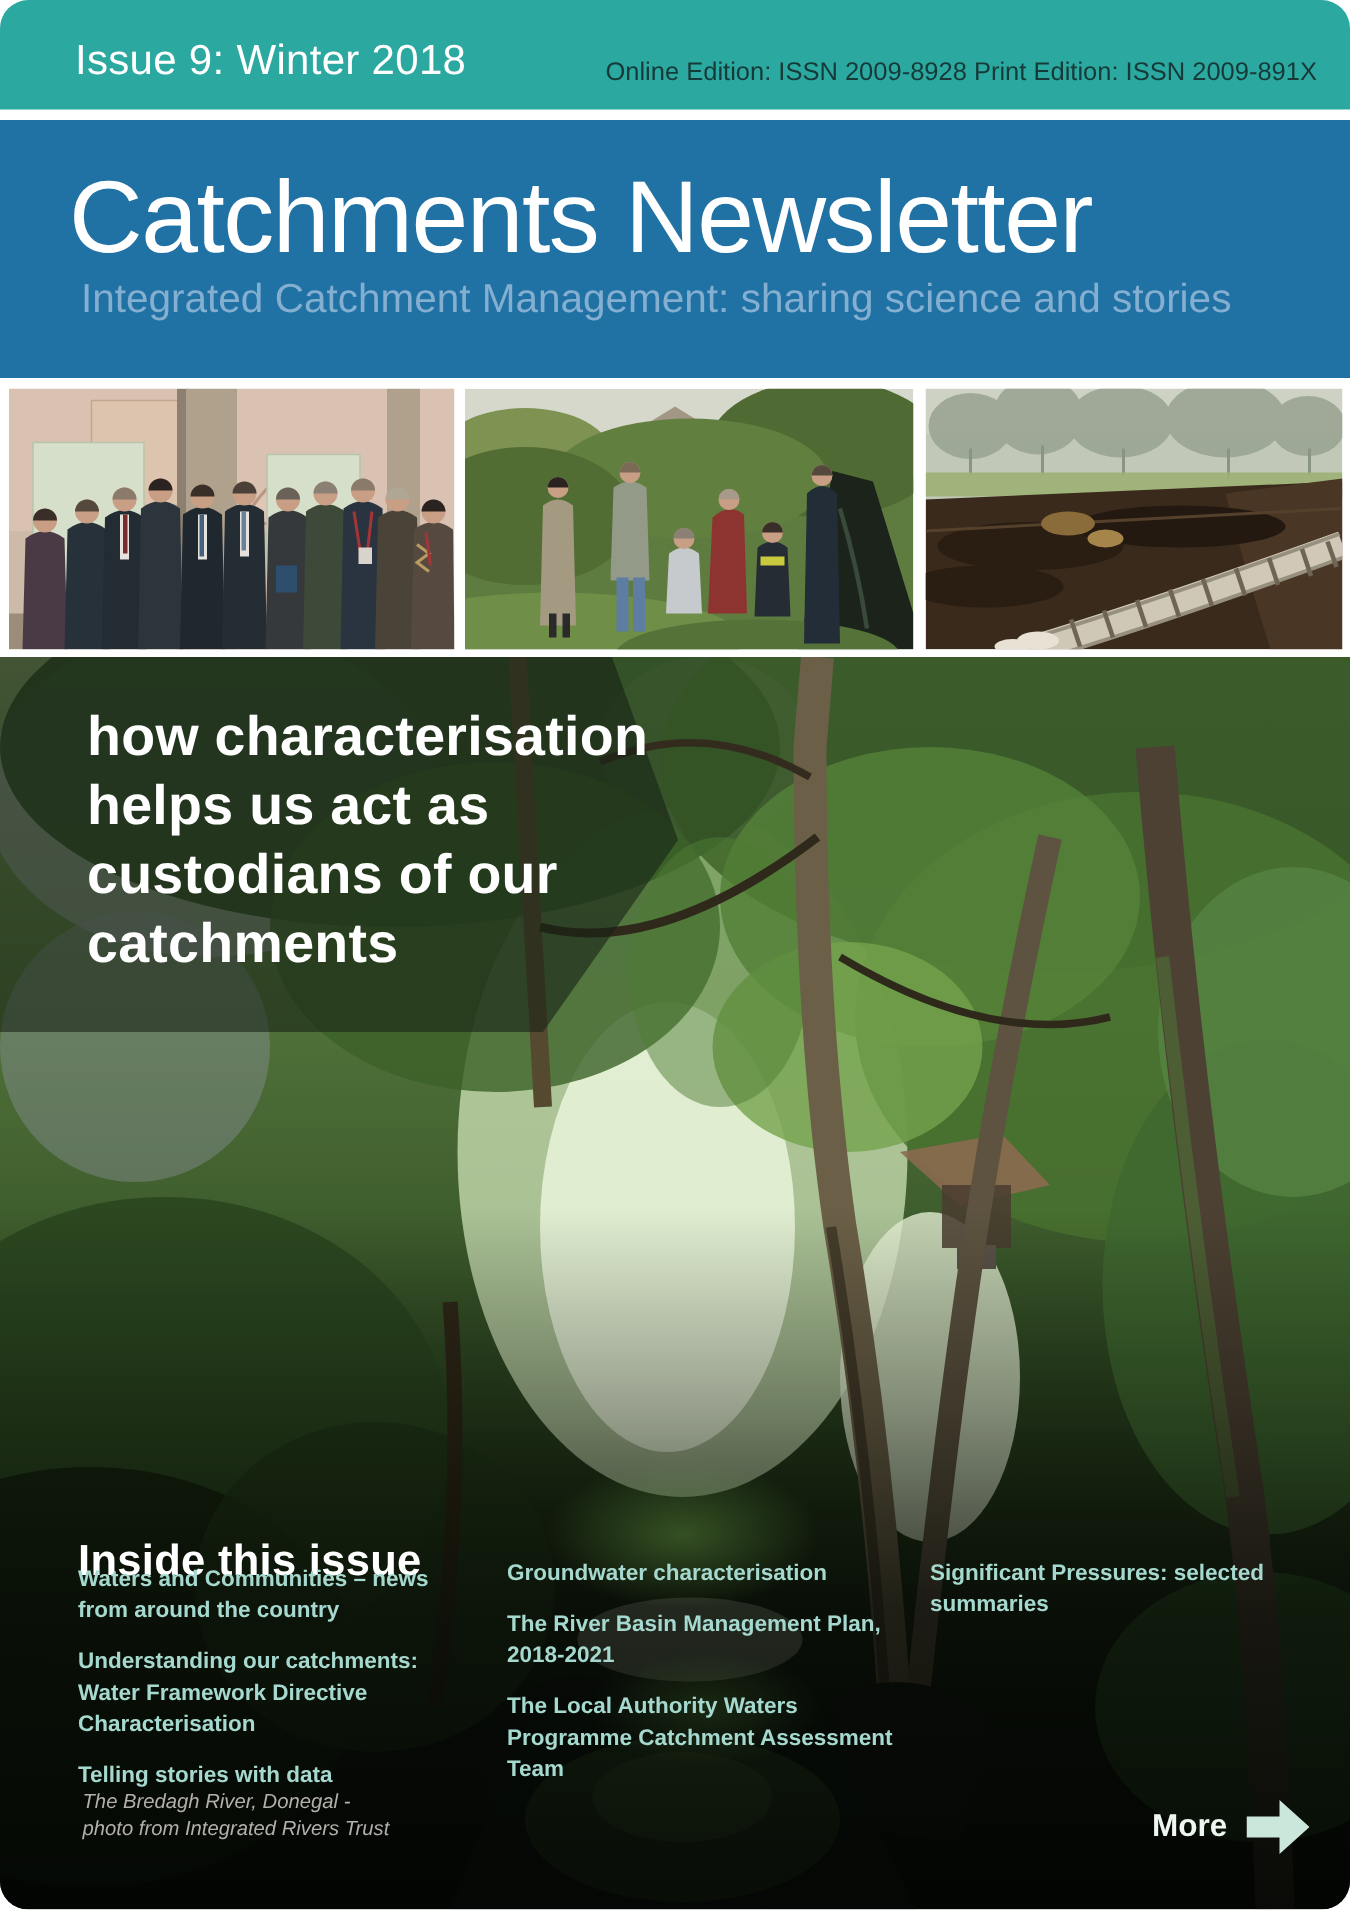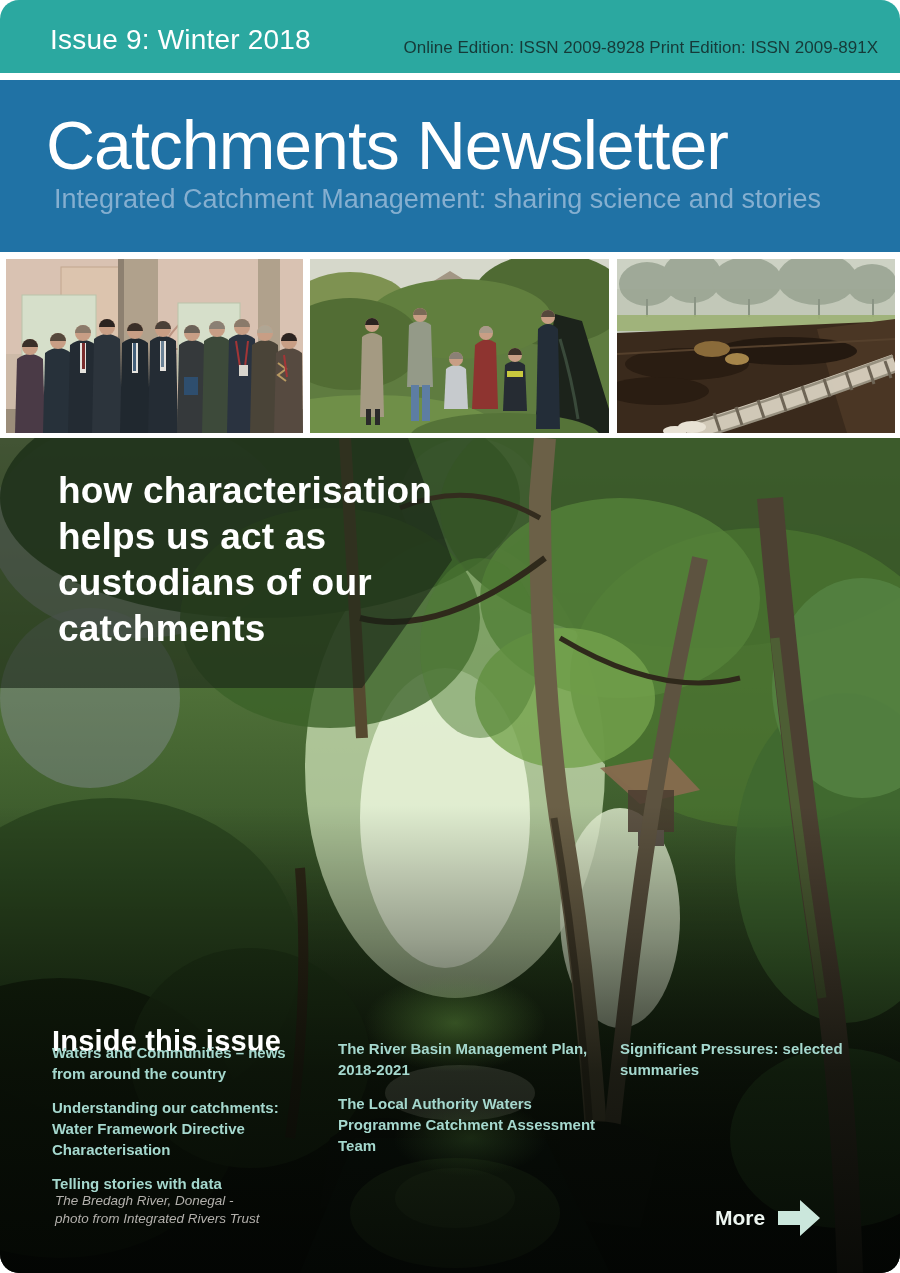--- a/index.html
+++ b/index.html
@@ -40,21 +40,21 @@
   .hl{font-size:37px;line-height:46px;font-weight:bold;color:#ffffff;letter-spacing:.2px;}
   
   .inside-heading{position:absolute;left:52px;top:587px;font-size:29px;font-weight:bold;color:#ffffff;letter-spacing:.2px;}
   .col{position:absolute;}
   .col1{left:52px;top:604px;width:260px;}
   .col2{left:338px;top:600px;width:280px;}
   .col3{left:620px;top:600px;width:268px;}
   .item{margin:0 0 13px 0;font-size:15px;line-height:21px;font-weight:bold;color:#A5D8CE;}
   
   .caption{position:absolute;left:55px;top:754px;width:215px;font-size:13.5px;line-height:18px;font-style:italic;color:#b3b0ac;}
-  .more{position:absolute;left:715px;top:762px;display:flex;align-items:center;gap:13px;cursor:pointer;}
+  .more{position:absolute;left:768px;top:762px;display:flex;align-items:center;gap:13px;cursor:pointer;}
   .more-label{font-size:21px;font-weight:bold;color:#eef6f1;}
   .more-arrow{display:block;}
 </style>
 </head>
 <body>
 
 <div id="page">
 
   <div class="topbar">
     <div class="issue-label">Issue 9: Winter 2018</div>
@@ -287,20 +287,21 @@
     </div>
 
     <div class="inside-heading">Inside this issue</div>
 
     <div class="col col1">
       <p class="item">Waters and Communities – news from around the country</p>
       <p class="item">Understanding our catchments: Water Framework Directive Characterisation</p>
       <p class="item">Telling stories with data</p>
     </div>
     <div class="col col2">
+      <p class="item">Groundwater characterisation</p>
       <p class="item">The River Basin Management Plan, 2018-2021</p>
       <p class="item">The Local Authority Waters Programme Catchment Assessment Team</p>
     </div>
     <div class="col col3">
       <p class="item">Significant Pressures: selected summaries</p>
     </div>
 
     <div class="caption">The Bredagh River, Donegal - photo from Integrated Rivers Trust</div>
 
     <div class="more">

